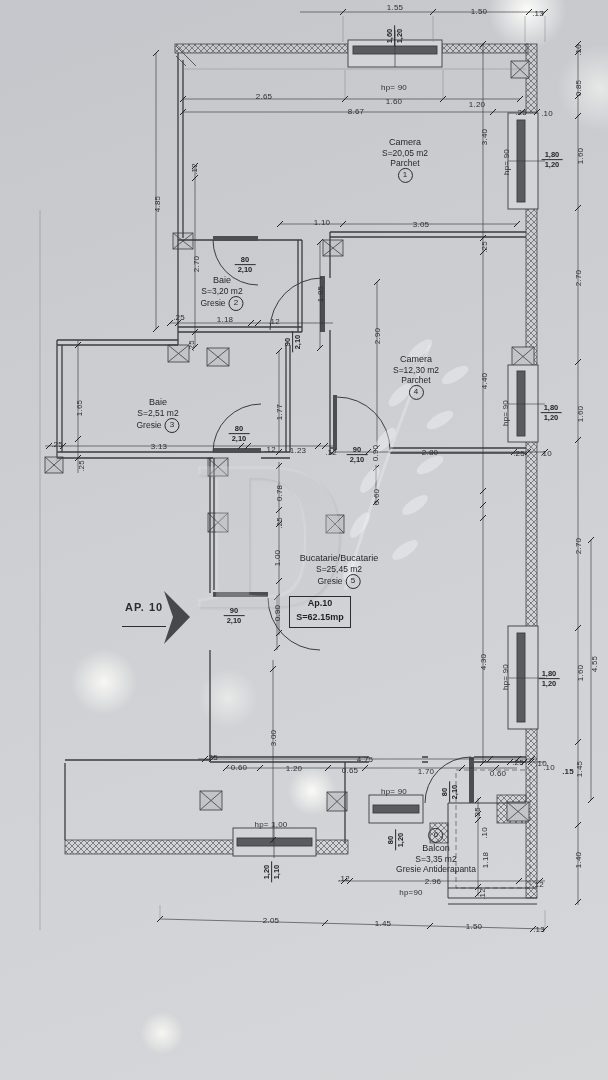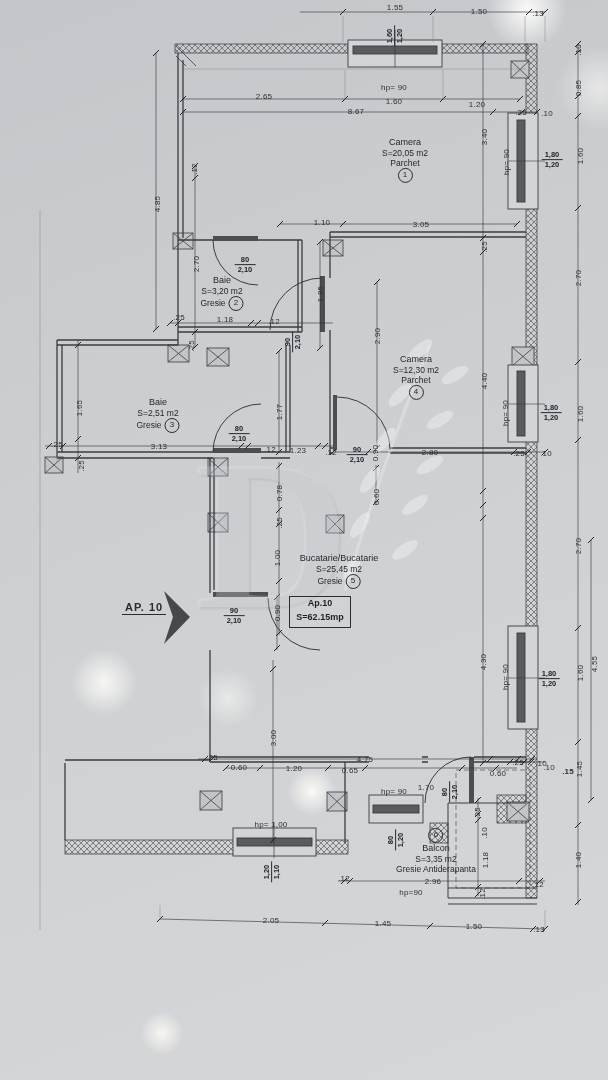--- a/index.html
+++ b/index.html
@@ -26,21 +26,21 @@
   .spec .a{display:block;border-bottom:1px solid #2a2b2f;padding:0 3px;}
   .spec .b{display:block;padding:0 3px;}
   .room{position:absolute;transform:translate(-50%,-50%);text-align:center;
         font-size:9px;color:#26272b;line-height:1.2;white-space:nowrap;}
   .room .rname{font-size:9px;}
   .room .rarea,.room .rfloor{font-size:8.5px;}
   .circ{display:inline-block;width:13px;height:13px;line-height:12px;border:1px solid #2a2b2f;
         border-radius:50%;font-size:8px;text-align:center;vertical-align:middle;background:transparent;}
   .circ.inline{margin-left:3px;}
   #entrance-label{position:absolute;left:122px;top:601px;font-size:11px;font-weight:bold;
-        color:#2b2c30;border-bottom:1.2px solid #2b2c30;padding:0 3px 1px 3px;letter-spacing:1px;}
+        color:#2b2c30;border-bottom:1.2px solid #2b2c30;padding:0 3px 13px 3px;letter-spacing:1px;}
   #summary-box{position:absolute;left:289px;top:596px;width:60px;height:30px;
         border:1.4px solid #2b2c30;text-align:center;font-size:9px;font-weight:bold;color:#1f2024;
         line-height:1.5;background:rgba(210,212,216,.35);}
   #wm-text{position:absolute;left:250px;top:637px;transform:translate(-50%,-50%);
         font-family:"Liberation Serif",serif;font-size:25px;letter-spacing:7px;white-space:nowrap;
         color:rgba(243,244,247,.55);text-shadow:1px 1px 1px rgba(108,110,116,.4);}
   #wm-monogram{position:absolute;left:272px;top:535px;transform:translate(-50%,-50%);
         font-family:"Liberation Serif",serif;font-size:215px;font-weight:bold;
         color:rgba(246,247,250,.22);text-shadow:2px 2px 2px rgba(120,122,128,.15);}
 </style>
@@ -310,21 +310,21 @@
       <span class="dim rot" style="left: 376px; top: 497px;">0.60</span>
       <span class="dim rot" style="left: 277px; top: 613px;">0.90</span>
       <span class="dim rot" style="left: 483px; top: 662px;">4.30</span>
       <span class="dim rot" style="left: 505px; top: 677px;">hp= 90</span>
       <span class="dim rot" style="left: 273px; top: 738px;">3.00</span>
       <span class="dim" style="left: 212px; top: 757px;">.25</span>
       <span class="dim" style="left: 365px; top: 759px;">4.75</span>
       <span class="dim" style="left: 239px; top: 767px;">0.60</span>
       <span class="dim" style="left: 294px; top: 768px;">1.20</span>
       <span class="dim" style="left: 350px; top: 770px;">0.65</span>
-      <span class="dim" style="left: 426px; top: 771px; margin-top: 16px;">1.70</span>
+      <span class="dim" style="left: 426px; top: 771px;">1.70</span>
       <span class="dim" style="left: 498px; top: 773px;">0.60</span>
       <span class="dim" style="left: 518px; top: 762px;">.25</span>
       <span class="dim" style="left: 541px; top: 763px;">.10</span>
       <span class="dim" style="left: 568px; top: 771px; font-weight: bold;">.15</span>
       <span class="dim" style="left: 394px; top: 791px;">hp= 90</span>
       <span class="dim" style="left: 271px; top: 824px;">hp= 1,00</span>
       <span class="dim rot" style="left: 477px; top: 813px;">.25</span>
       <span class="dim rot" style="left: 484px; top: 833px;">.10</span>
       <span class="dim rot" style="left: 485px; top: 860px;">1.18</span>
       <span class="dim rot" style="left: 482px; top: 894px;">.12</span>

